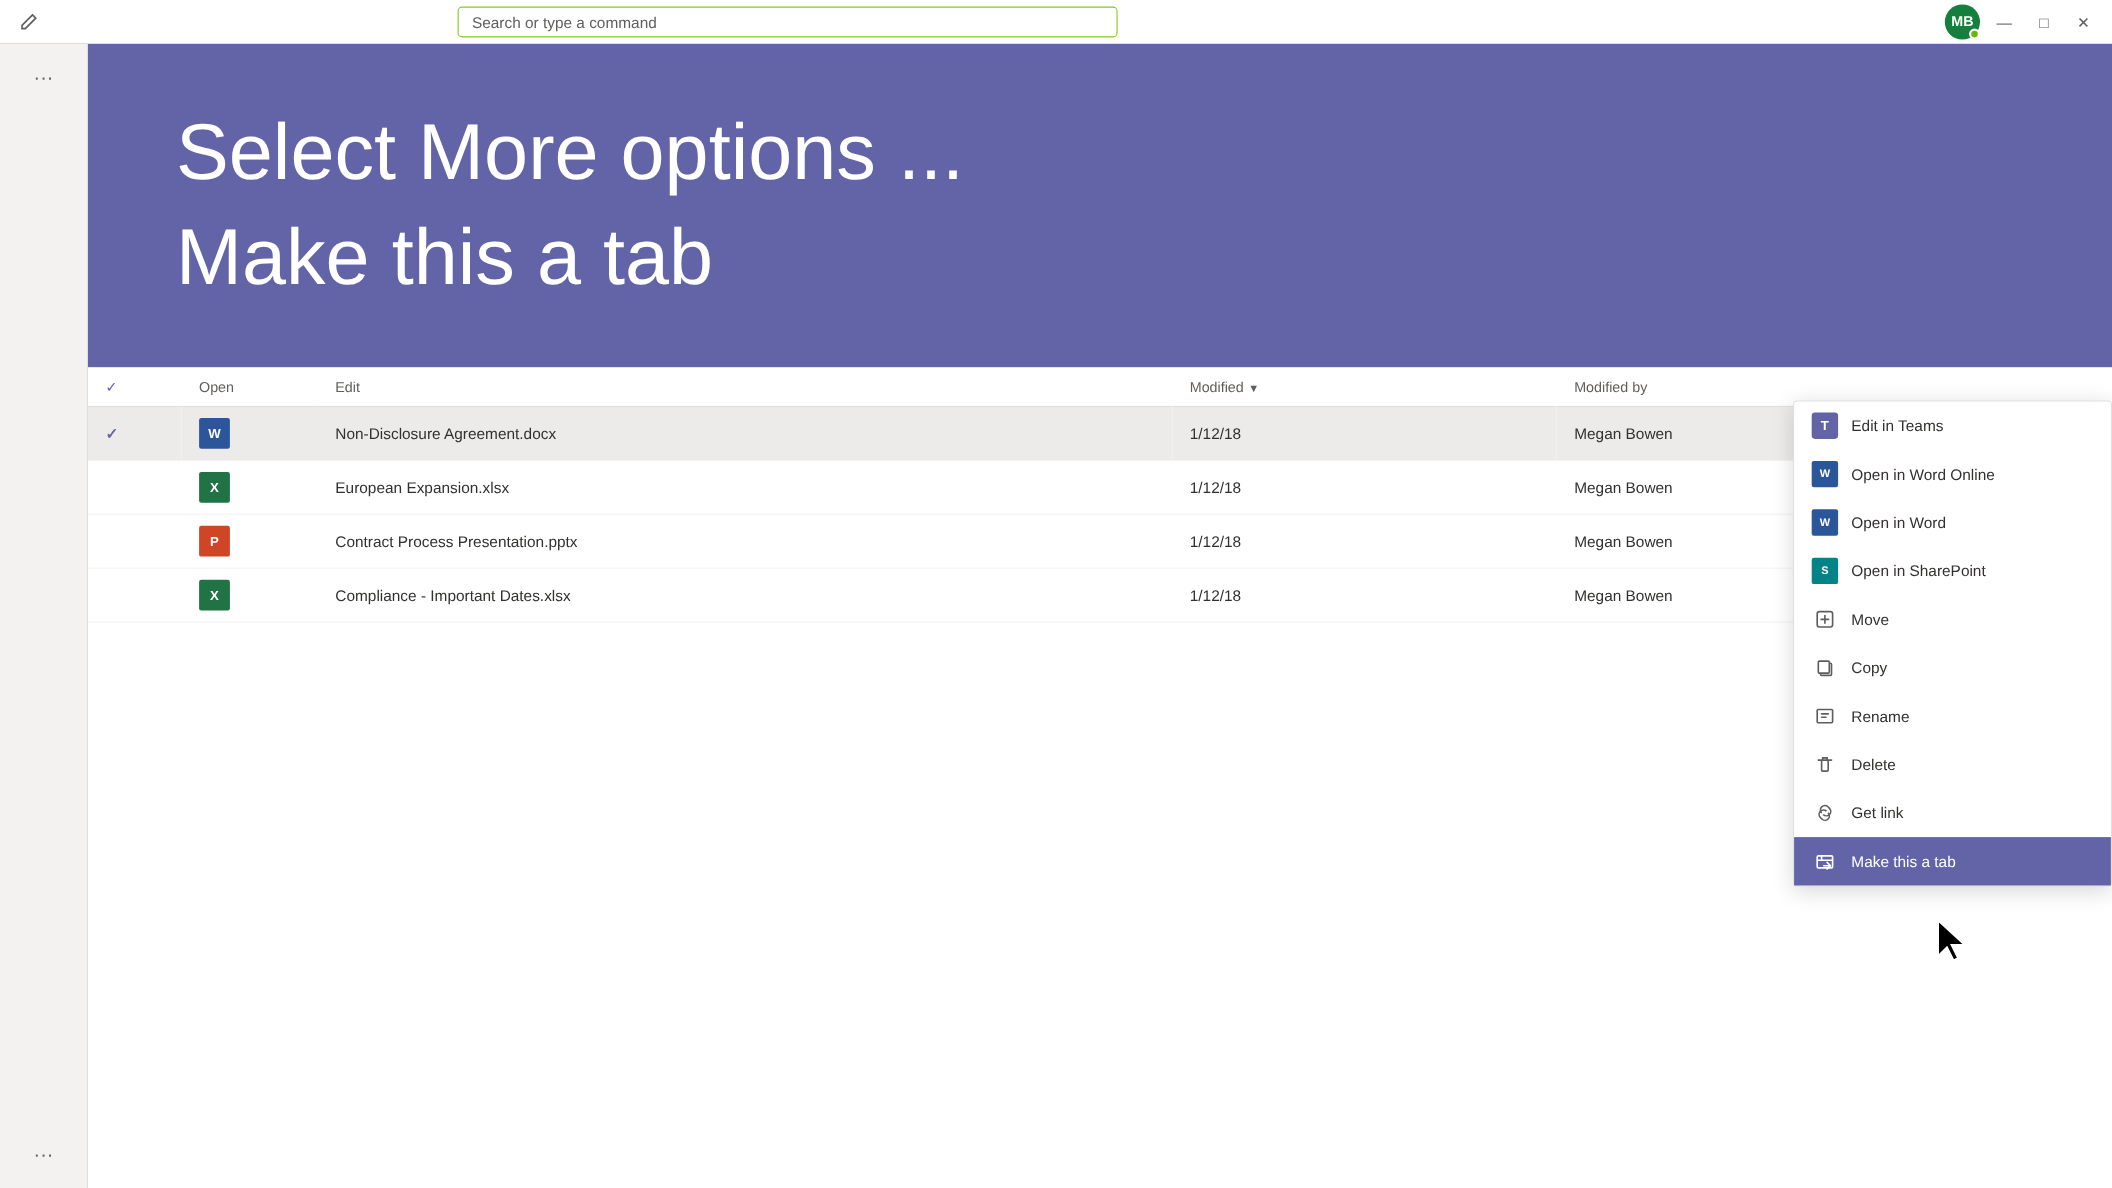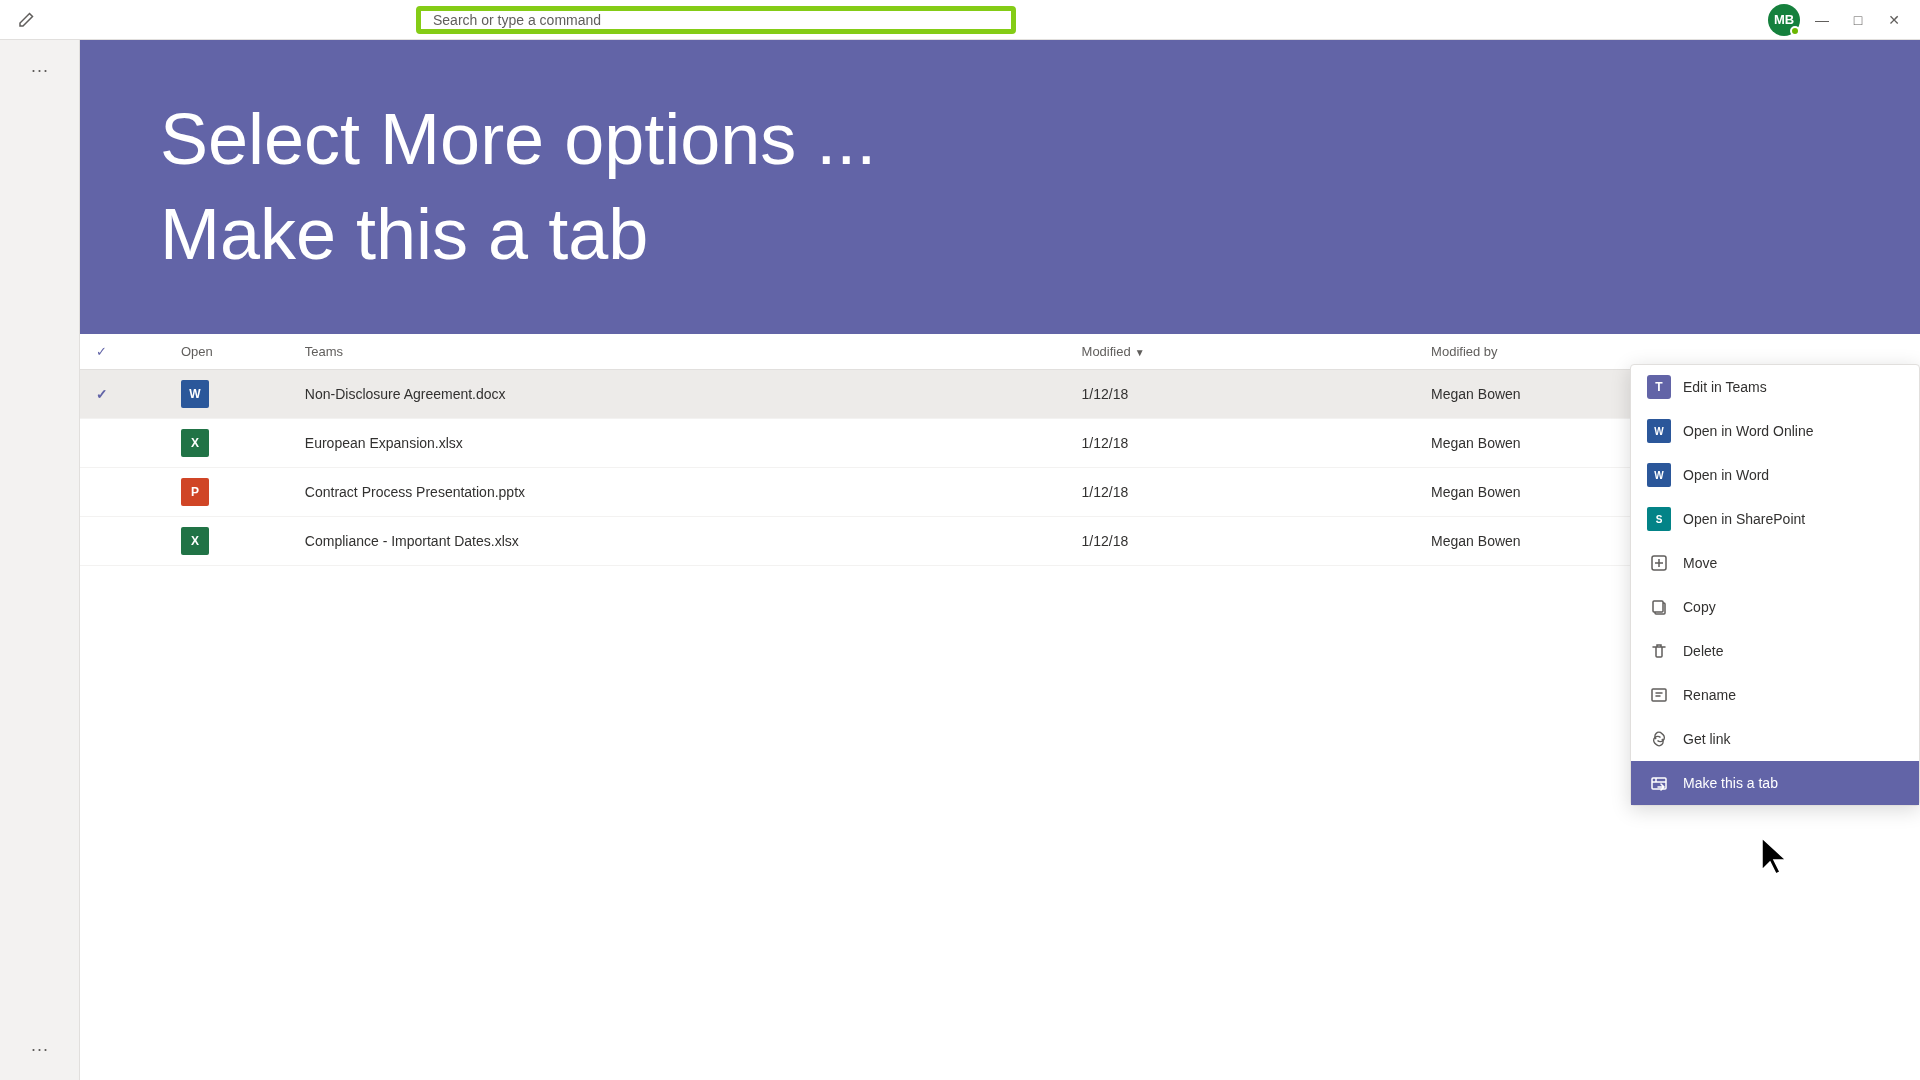--- a/index.html
+++ b/index.html
@@ -29,21 +29,21 @@
       display: flex; align-items: center; justify-content: center;
       color: #605e5c;
       font-size: 16px;
       cursor: pointer;
     }
     .title-bar-search {
       flex: 1;
       max-width: 600px;
       margin: 0 auto;
       height: 28px;
-      border: 5px solid #84cc16;
+      border: 1px solid #84cc16;
       border-radius: 4px;
       background: #fff;
       display: flex;
       align-items: center;
       padding: 0 12px;
       color: #605e5c;
       font-size: 14px;
     }
     .title-bar-right {
       display: flex;
@@ -298,21 +298,21 @@
     </div>
 
     <div class="files-section" style="position: relative;">
       <table class="files-table">
         <thead>
           <tr>
             <th class="check-col">
               <span style="color:#6264a7;">✓</span>
             </th>
             <th class="type-col">Open</th>
-            <th class="name-col">Teams</th>
+            <th class="name-col">Edit</th>
             <th class="modified-col">
               <span>Modified</span><span class="sort-icon">▼</span>
             </th>
             <th class="modified-by-col">Modified by</th>
             <th class="actions-col"></th>
           </tr>
         </thead>
         <tbody id="files-tbody">
         <tr class="selected">
     <td class="check-col"><span class="checkmark">✓</span></td>
@@ -397,33 +397,33 @@
       <svg width="18" height="18" viewBox="0 0 18 18" fill="none">
                   <rect x="5" y="5" width="10" height="11" rx="1" stroke="#605e5c" stroke-width="1.5" fill="none"></rect>
                   <rect x="3" y="3" width="10" height="11" rx="1" stroke="#605e5c" stroke-width="1.5" fill="white"></rect>
                 </svg>
     </div>
               <span>Copy</span>
             </div>
             <div class="menu-item">
               <div class="menu-icon">
       <svg width="18" height="18" viewBox="0 0 18 18" fill="none">
-                  <path d="M3 5h12M7 5V3h4v2M6 5v9a1 1 0 001 1h4a1 1 0 001-1V5" stroke="#605e5c" stroke-width="1.5" stroke-linecap="round"></path>
-                </svg>
-    </div>
-              <span>Delete</span>
-            </div>
-            <div class="menu-item">
-              <div class="menu-icon">
-      <svg width="18" height="18" viewBox="0 0 18 18" fill="none">
                   <rect x="2" y="3" width="14" height="12" rx="1" stroke="#605e5c" stroke-width="1.5" fill="none"></rect>
                   <path d="M6 7h6M6 10h4" stroke="#605e5c" stroke-width="1.5" stroke-linecap="round"></path>
                 </svg>
     </div>
               <span>Rename</span>
+            </div>
+            <div class="menu-item">
+              <div class="menu-icon">
+      <svg width="18" height="18" viewBox="0 0 18 18" fill="none">
+                  <path d="M3 5h12M7 5V3h4v2M6 5v9a1 1 0 001 1h4a1 1 0 001-1V5" stroke="#605e5c" stroke-width="1.5" stroke-linecap="round"></path>
+                </svg>
+    </div>
+              <span>Delete</span>
             </div>
             <div class="menu-item">
               <div class="menu-icon">
       <svg width="18" height="18" viewBox="0 0 18 18" fill="none">
                   <path d="M7.5 10.5a4 4 0 005.656-5.656l-1.414-1.415a4 4 0 00-5.656 5.657" stroke="#605e5c" stroke-width="1.5" fill="none"></path>
                   <path d="M10.5 7.5a4 4 0 00-5.656 5.656l1.414 1.415a4 4 0 005.656-5.657" stroke="#605e5c" stroke-width="1.5" fill="none"></path>
                 </svg>
     </div>
               <span>Get link</span>
             </div>

